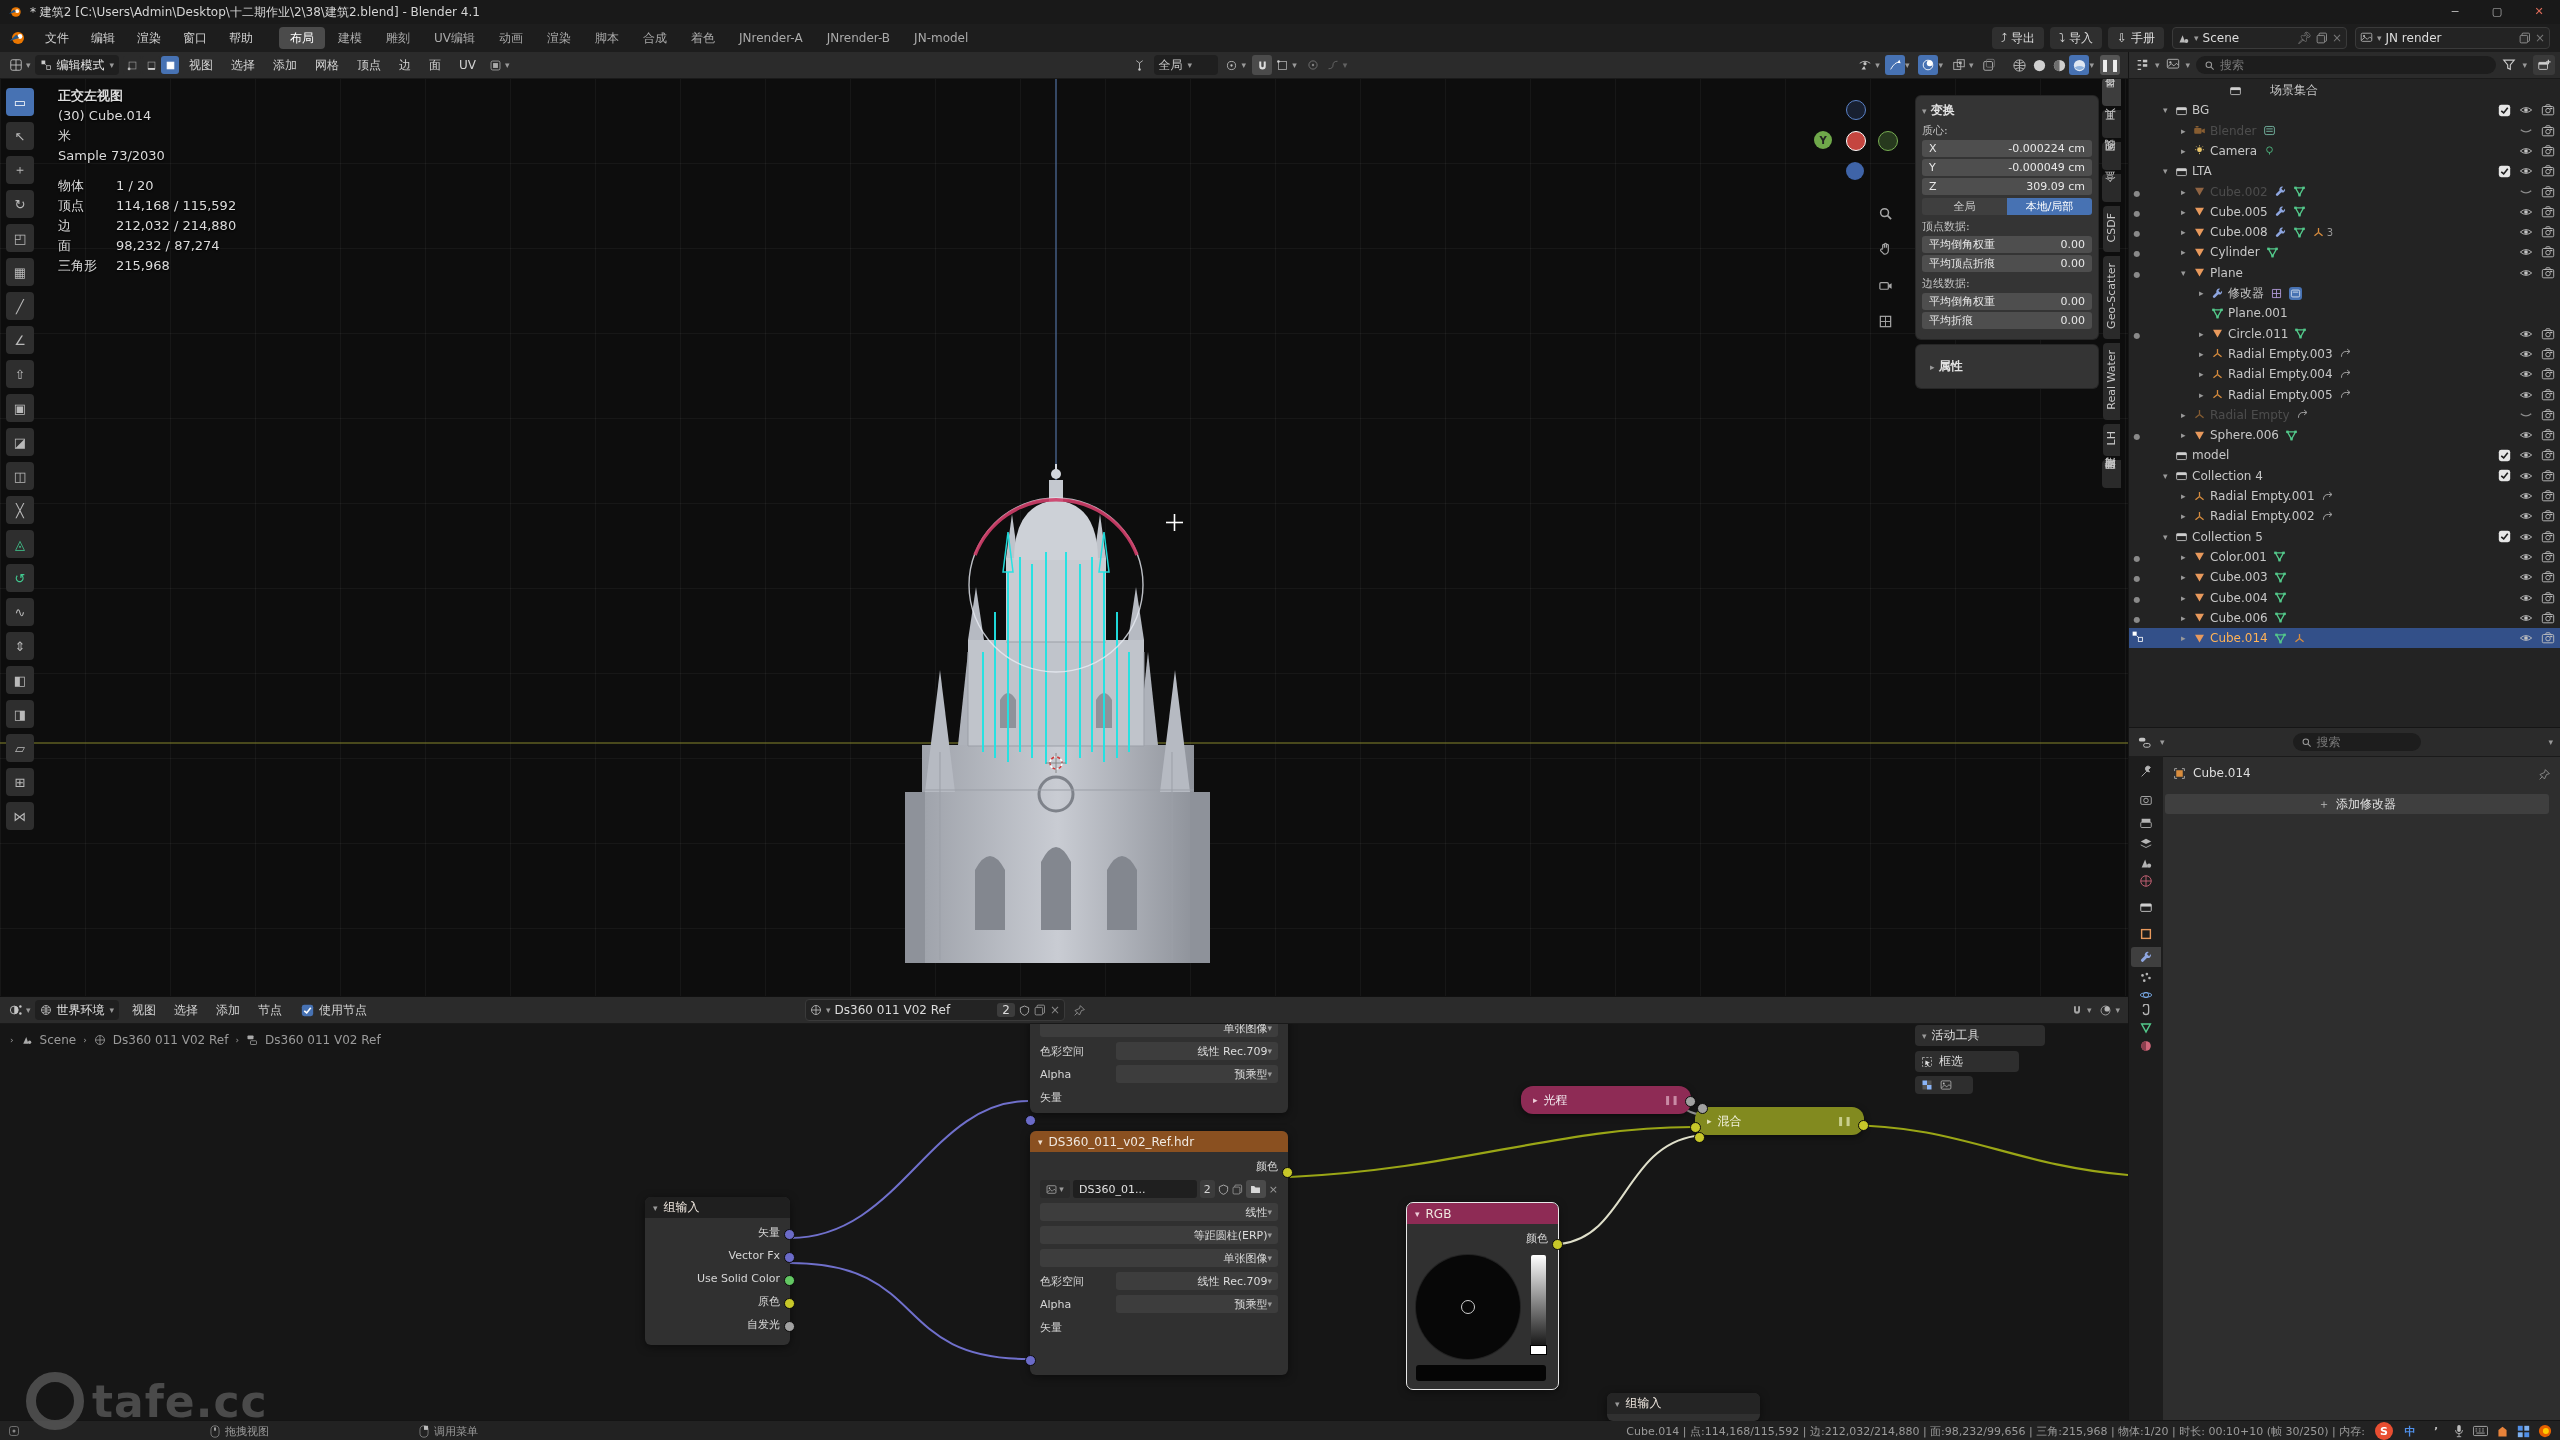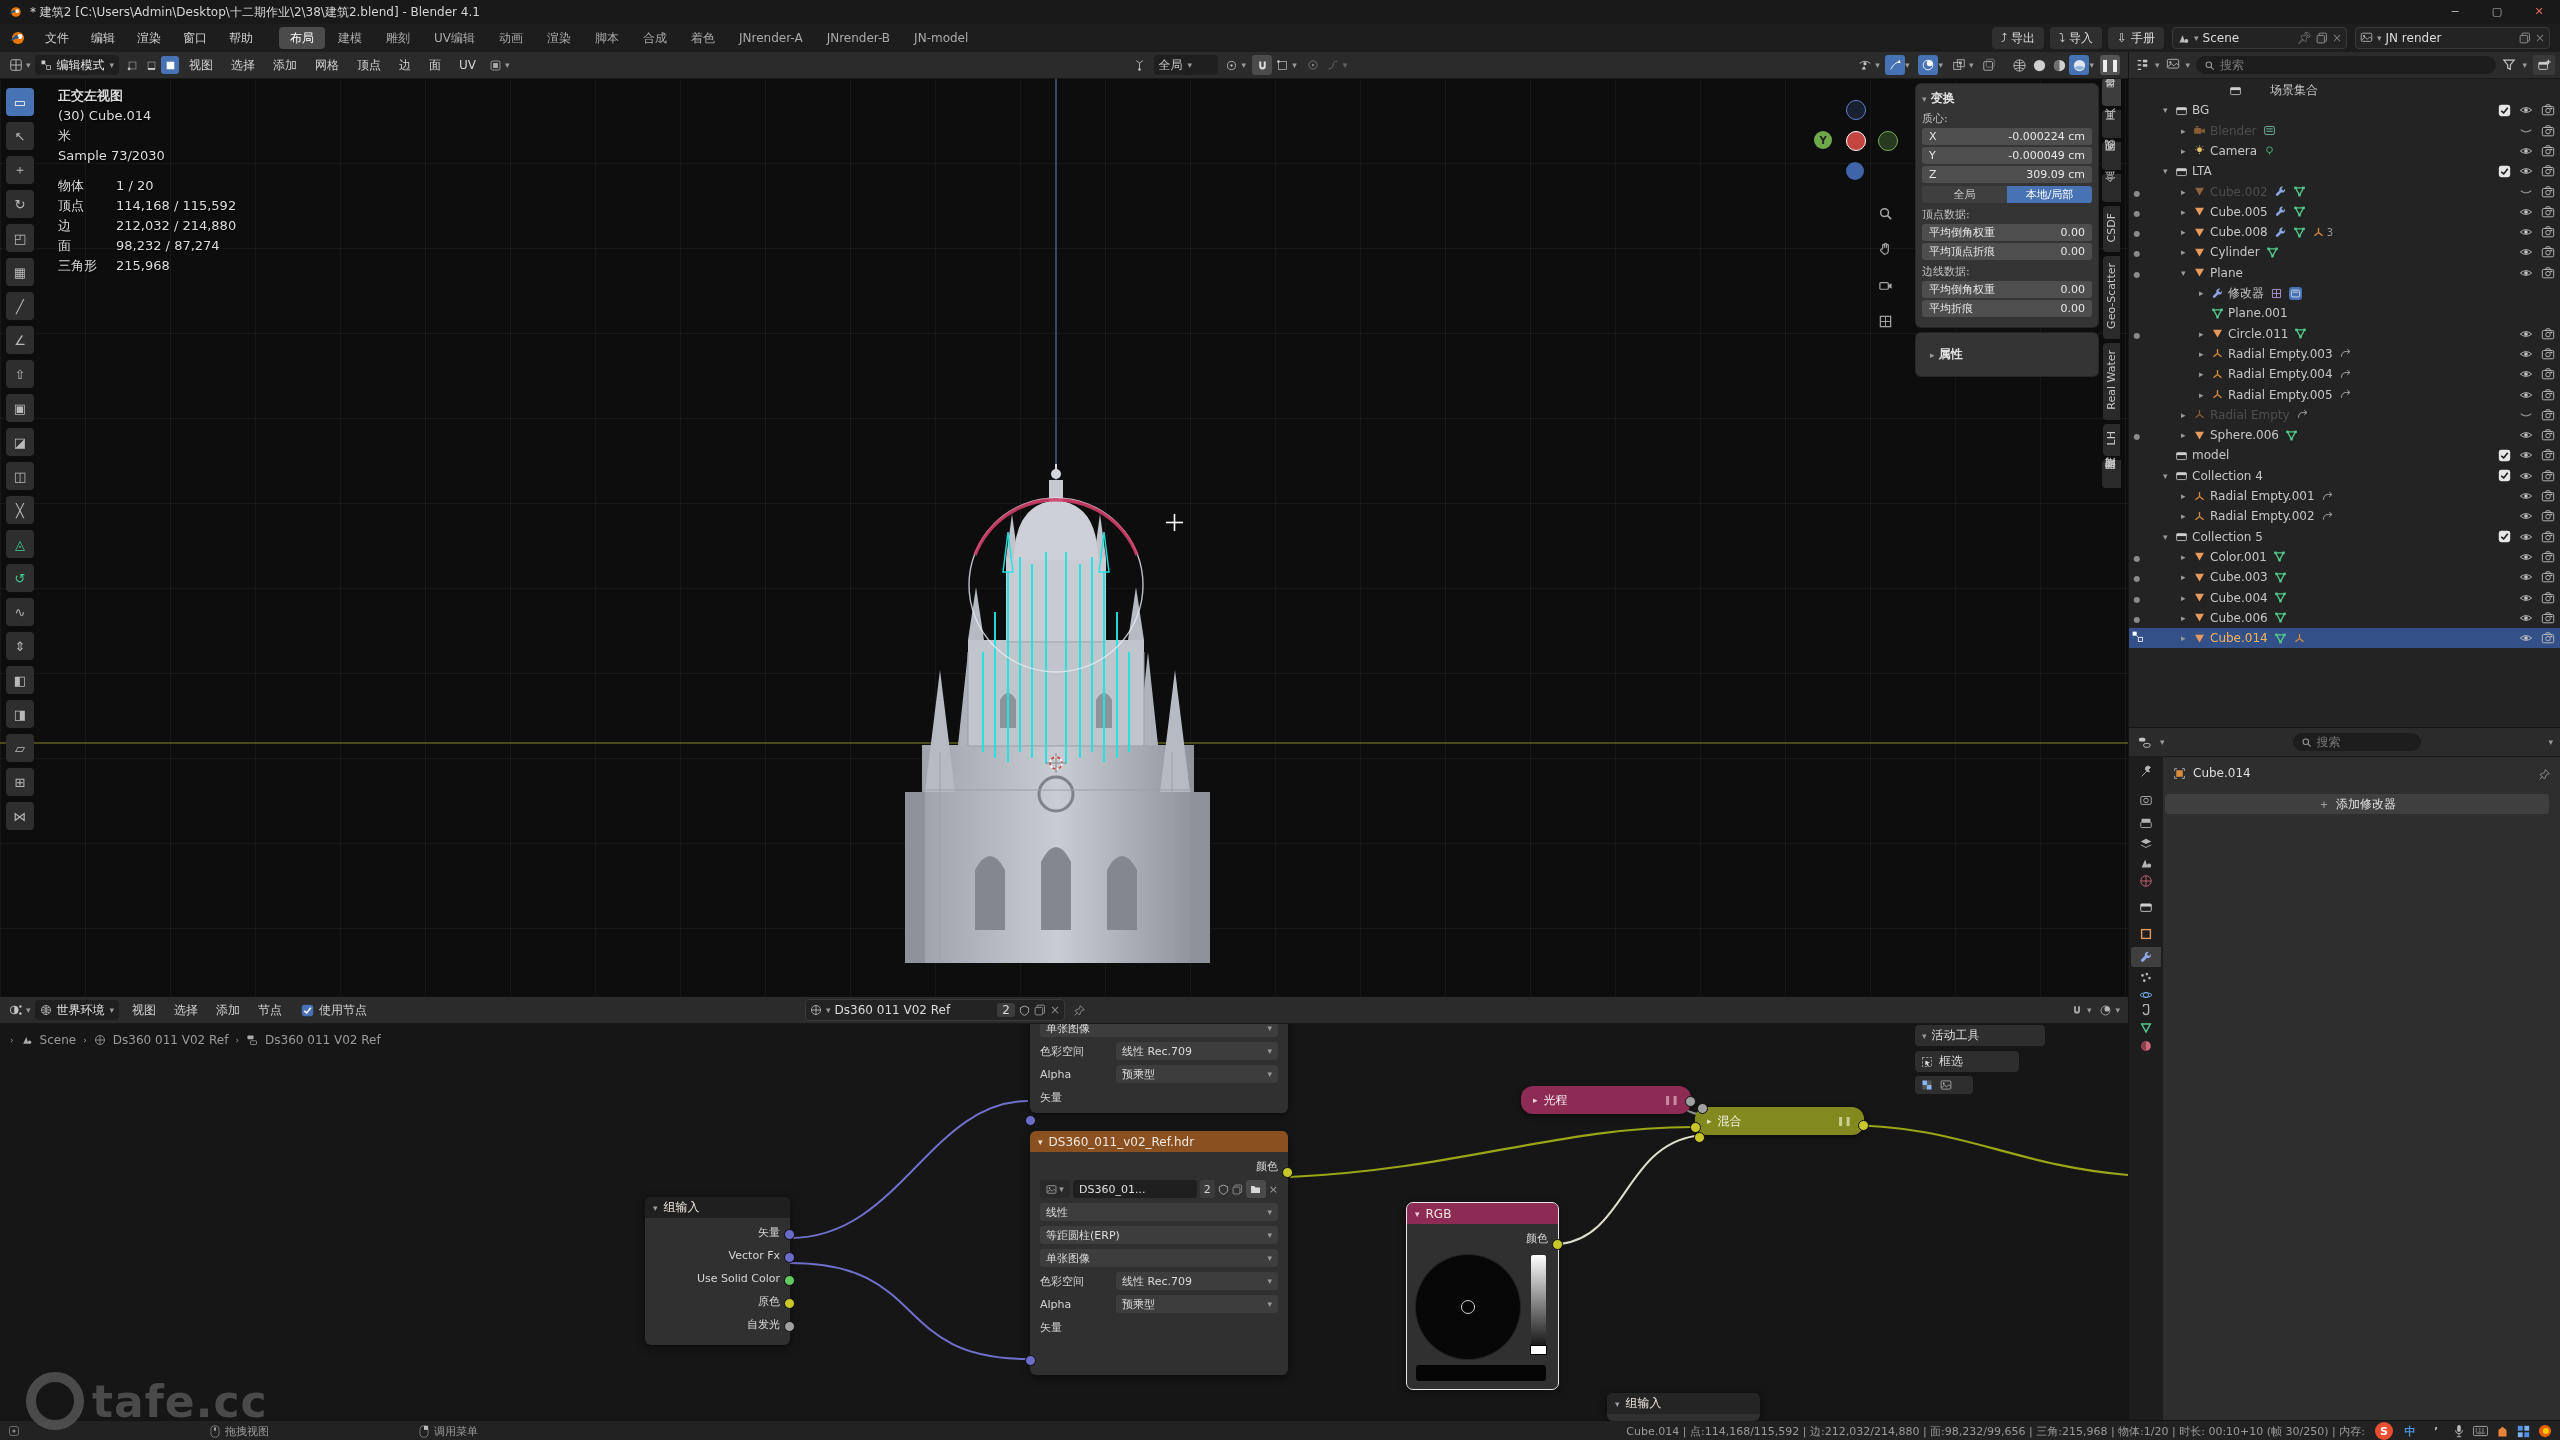--- a/index.html
+++ b/index.html
@@ -13,21 +13,21 @@
   #winbtns span{width:42px;text-align:center;line-height:24px;color:#bbb;font-size:11px;}
   #topbar{left:0;top:24px;width:2560px;height:28px;background:#1d1d1d;display:flex;align-items:center;border-bottom:1px solid #111;}
   .menu-item{padding:0 11px;color:#cfcfcf;line-height:26px;}
   .ws-tab{padding:0 11px;color:#aaa;line-height:22px;border-radius:4px;margin:0 1px;}
   .ws-tab.active{background:#4b4b4b;color:#fff;}
   .tb-btn{background:#2f2f2f;border-radius:4px;padding:1px 9px;margin-left:6px;color:#ddd;display:flex;align-items:center;gap:4px;height:20px;}
   .db-widget{background:#232323;border:1px solid #3a3a3a;border-radius:4px;height:20px;display:flex;align-items:center;padding:0 4px;gap:4px;margin-left:8px;color:#ddd;}
   
   .chev{color:#9a9a9a;font-size:9px;}
   .field{background:#4e4e4e;border-radius:3px;color:#e8e8e8;display:flex;align-items:center;padding:0 7px;justify-content:space-between;}
-  .dd{background:#3d3d3d;border-radius:3px;color:#dcdcdc;display:flex;align-items:center;justify-content:space-between;padding:0 6px;}
+  .dd{background:#3d3d3d;border-radius:3px;color:#dcdcdc;display:flex;align-items:center;justify-content:flex-end;padding:0 6px;}
   .sock{position:absolute;width:9px;height:9px;border-radius:50%;border:1px solid #0c0c0c;z-index:5;}
   .icon{display:inline-flex;align-items:center;justify-content:center;}
   .vtext{writing-mode:vertical-rl;transform:rotate(180deg);font-size:11px;color:#9d9d9d;}
   
   #viewport{left:0;top:52px;width:2128px;height:944px;background:#0d0d0d;overflow:hidden;}
   #vp-header{left:0;top:0;width:2128px;height:26px;background:#2b2b2b;border-bottom:1px solid #1a1a1a;display:flex;align-items:center;z-index:20;}
   #vp-grid{left:0;top:26px;width:2128px;height:918px;
      background-image:linear-gradient(rgba(255,255,255,.042) 1px,transparent 1px),linear-gradient(90deg,rgba(255,255,255,.042) 1px,transparent 1px);
      background-size:85px 85px;}
   .hdr-menu{padding:0 9px;color:#d2d2d2;}
@@ -36,21 +36,21 @@
   .selmode.on{background:#4772b3;}
   .hdr-ico{width:20px;height:20px;border-radius:3px;display:flex;align-items:center;justify-content:center;color:#c5c5c5;}
   .hdr-ico.on{background:#4772b3;color:#fff;}
   #toolbar{left:6px;top:36px;width:30px;z-index:15;}
   .tool{width:28px;height:28px;margin-bottom:6px;background:#2e2e2e;border-radius:4px;color:#b9b9b9;display:flex;align-items:center;justify-content:center;font-size:13px;}
   .tool.active{background:#4772b3;color:#fff;}
   .tool.green{color:#41c98f;}
   #vp-overlay{left:58px;top:34px;color:#dcdcdc;font-size:13px;line-height:20px;text-shadow:0 1px 2px #000;z-index:10;}
   .stat-row span:first-child{display:inline-block;width:58px;}
   
-  #npanel{left:1916px;top:32px;width:182px;z-index:12;}
+  #npanel{left:1916px;top:44px;width:182px;z-index:12;}
   .panel{background:#343434;border-radius:5px;margin-bottom:6px;padding:4px 6px 8px 6px;box-shadow:0 0 0 1px #262626;}
   .panel h4{margin:2px 0 4px 0;font-size:12px;color:#e3e3e3;font-weight:bold;}
   .np-row{height:17px;margin:2px 0;font-size:11px;}
   .np-label{color:#c3c3c3;margin:4px 0 2px 0;font-size:11px;}
   .seg{display:flex;height:17px;margin:3px 0;}
   .seg div{flex:1;text-align:center;line-height:17px;background:#3f3f3f;color:#ccc;font-size:11px;}
   .seg div.on{background:#4772b3;color:#fff;}
   #ntabs{left:2098px;top:26px;width:26px;z-index:12;display:flex;flex-direction:column;gap:4px;align-items:center;}
   .ntab{background:#2a2a2a;border-radius:4px 0 0 4px;padding:7px 2px;}
   .ntab.active{background:#3d3d3d;}

